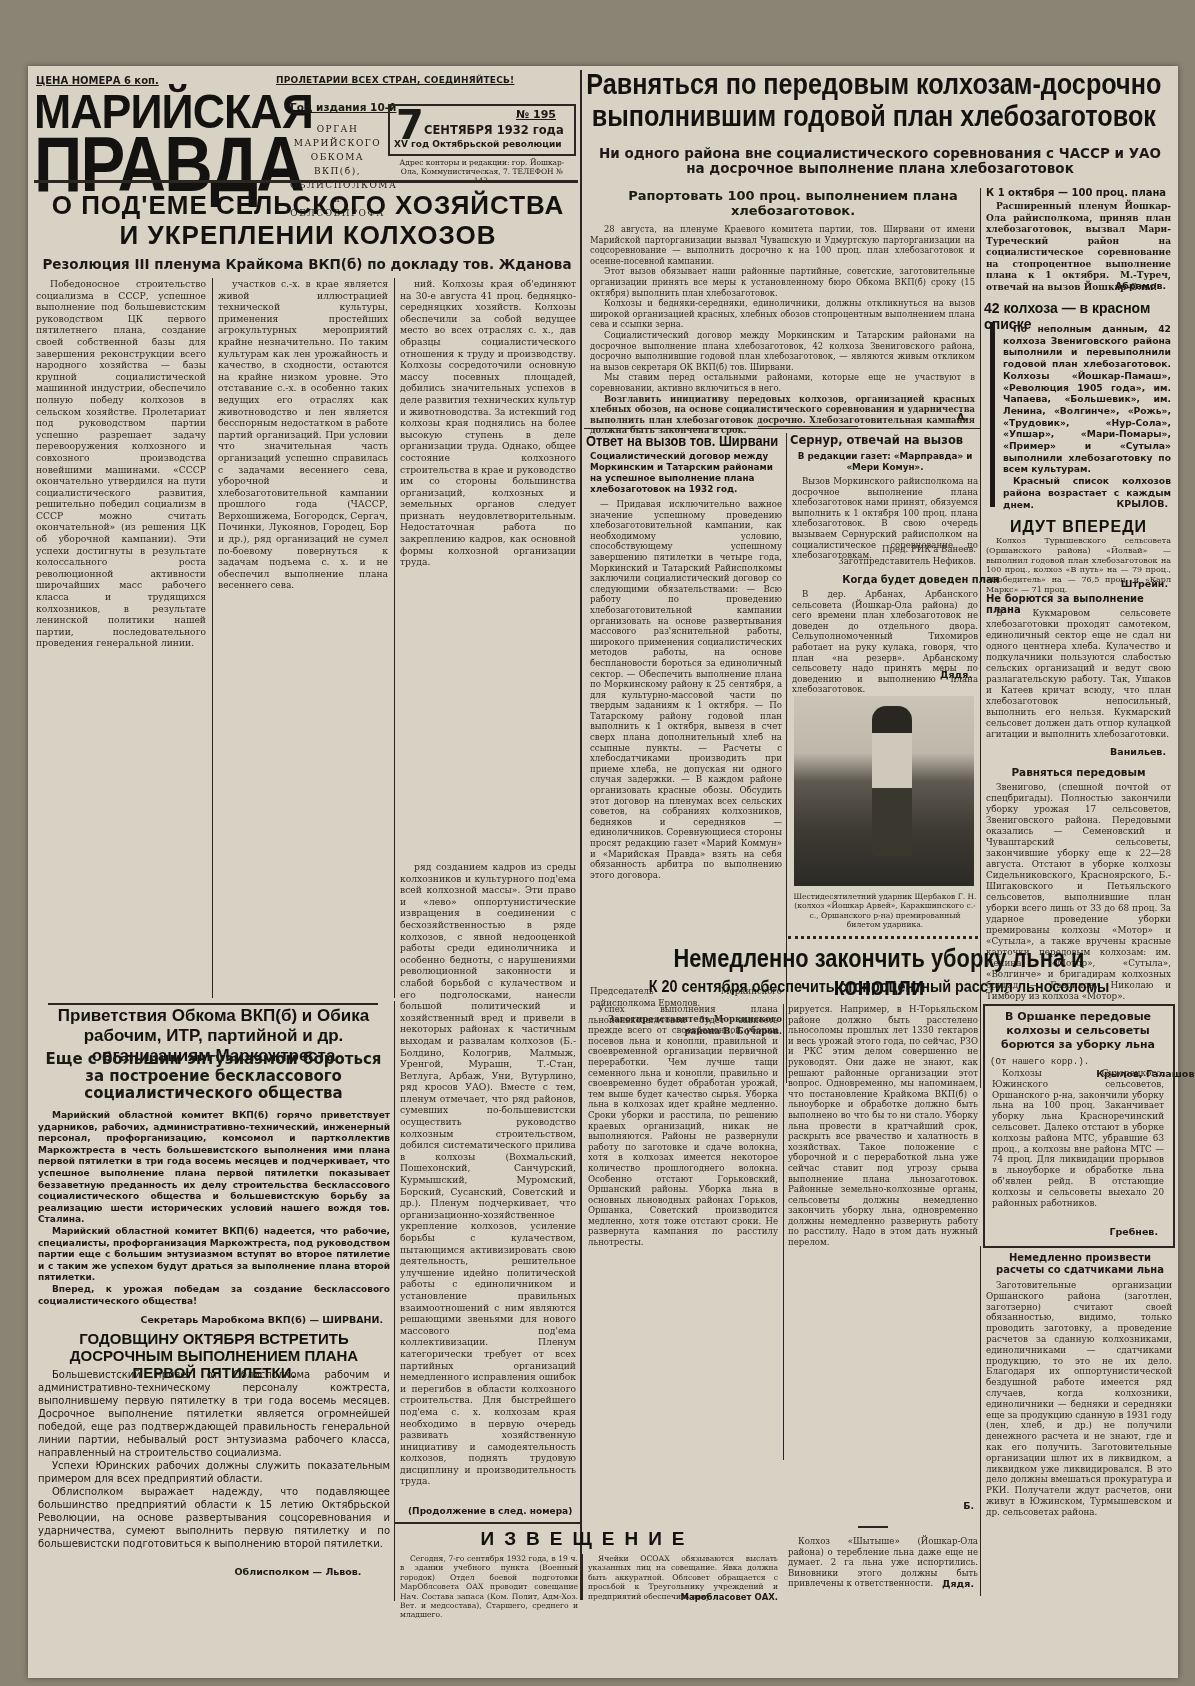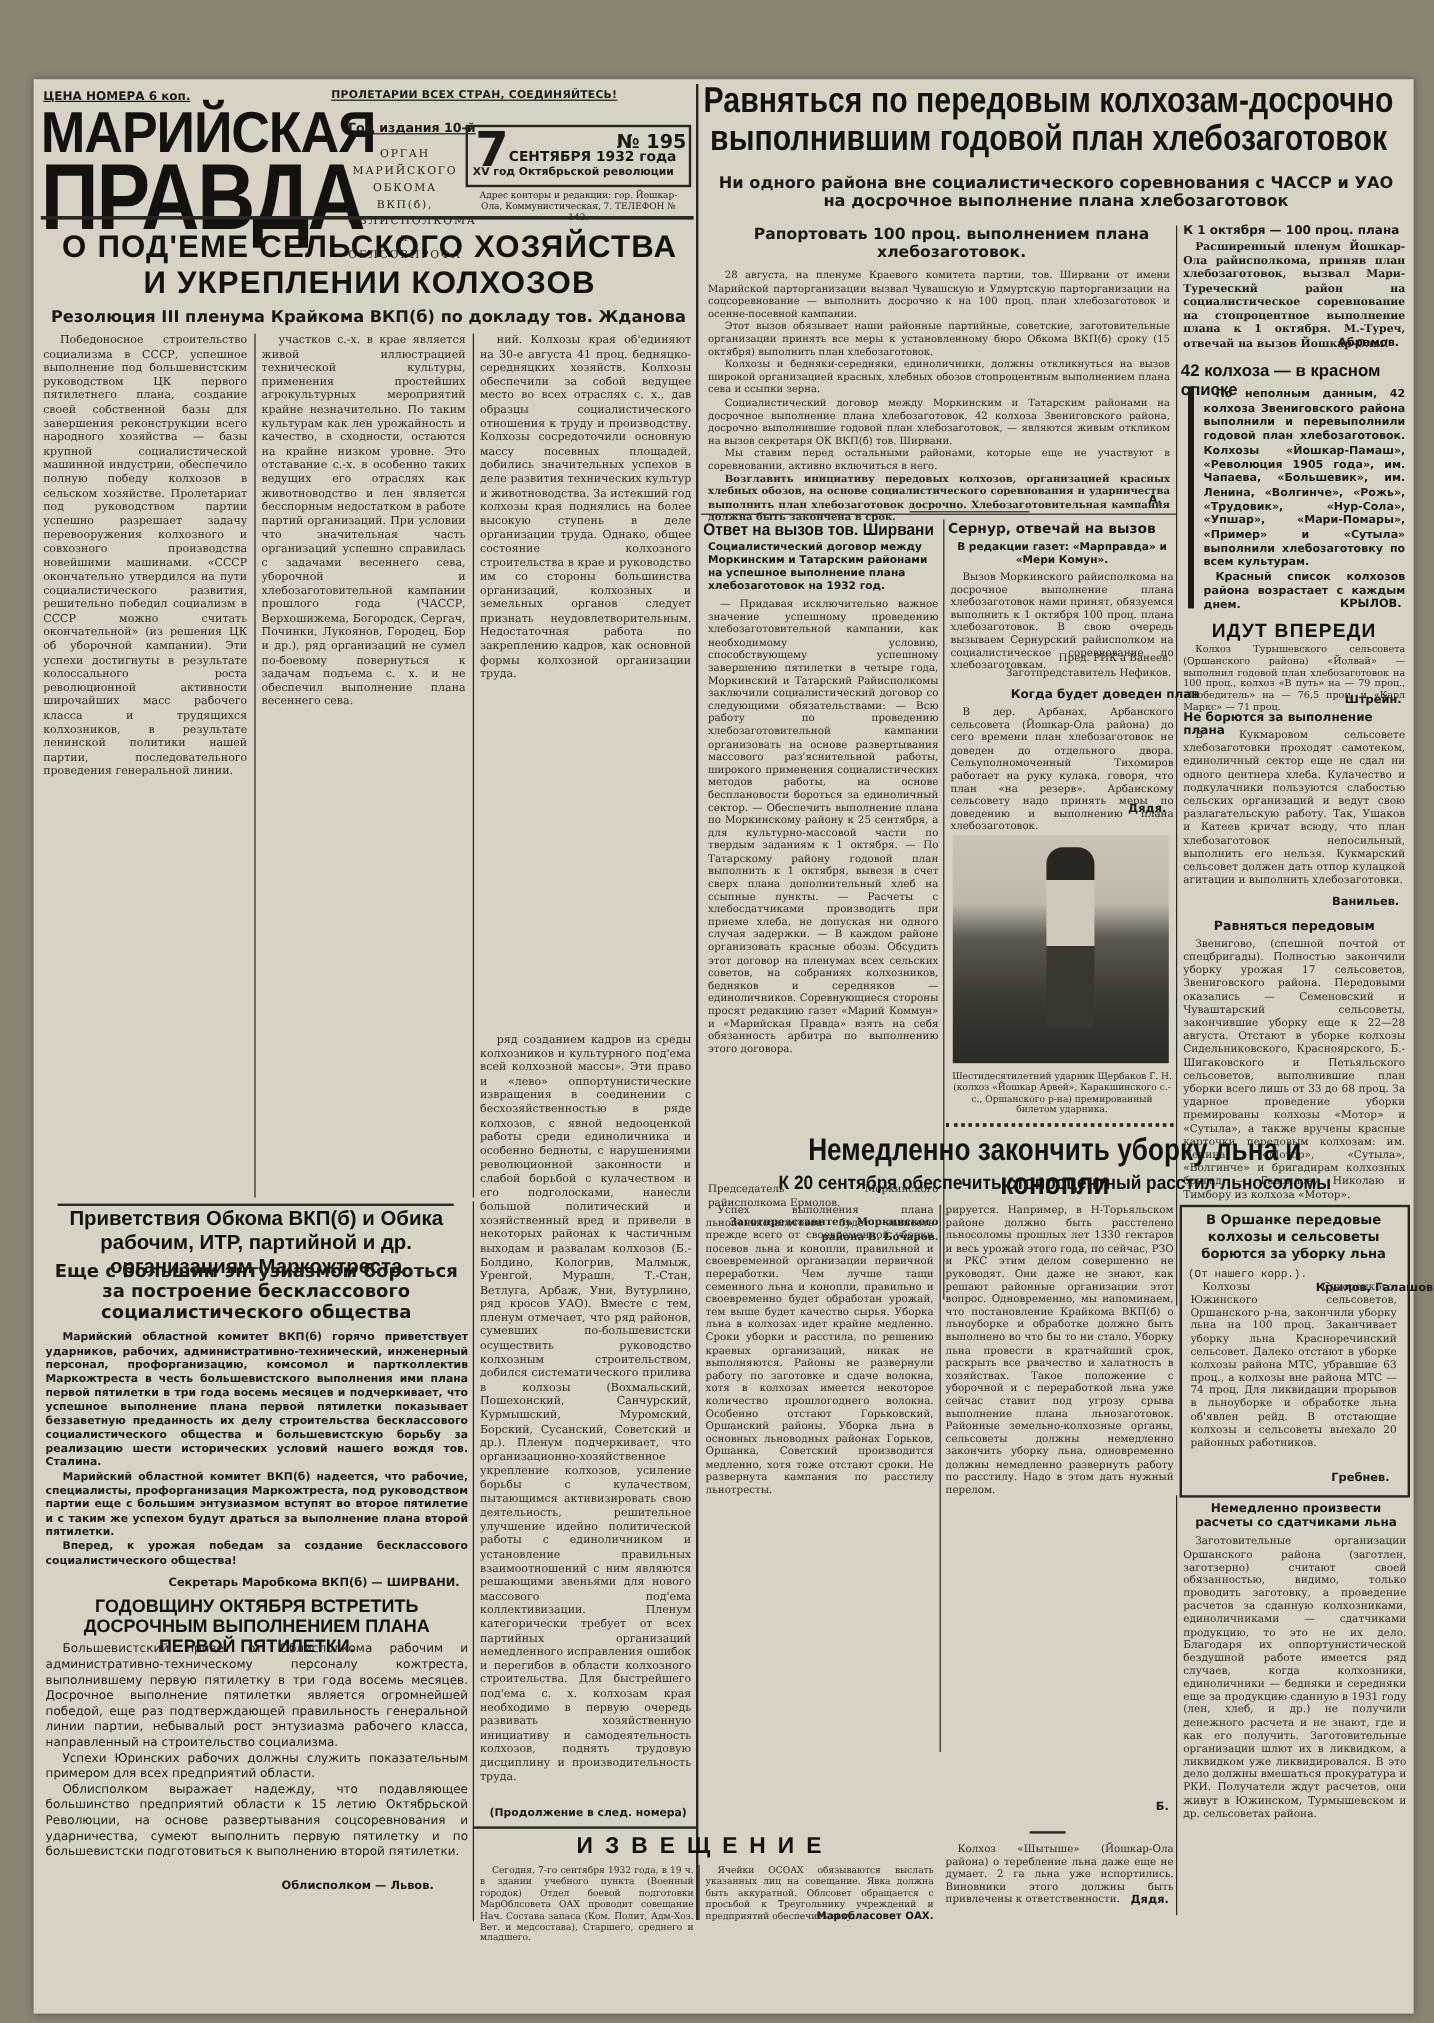--- a/index.html
+++ b/index.html
@@ -33,21 +33,21 @@
   <div class="abs masthead-logo" style="left:6px;top:26px;width:246px;">
     <div style="font-size:52px;letter-spacing:-1px;transform:scaleX(.93);transform-origin:left;text-transform:uppercase;font-size:48px;">Марийская</div>
     <div style="font-size:78px;letter-spacing:-2px;transform:scaleX(.86);transform-origin:left;margin-top:-2px;">ПРАВДА</div>
   </div>
 
   <div class="abs sans" style="left:262px;top:35px;font-size:10.5px;font-weight:bold;text-decoration:underline;">Год издания 10-й</div>
   <div class="abs" style="left:262px;top:56px;width:95px;font-size:9px;line-height:14px;text-align:center;letter-spacing:1.5px;">ОРГАН МАРИЙСКОГО ОБКОМА ВКП(б), ОБЛИСПОЛКОМА и ОБЛСОВПРОФА</div>
 
   <div class="box" style="left:360px;top:38px;width:184px;height:48px;">
     <div class="abs sans" style="left:6px;top:-4px;font-size:40px;font-weight:bold;">7</div>
-    <div class="abs sans" style="right:2px;top:2px;font-size:16px;font-weight:bold;">№ 195</div>
+    <div class="abs sans" style="right:18px;top:2px;font-size:11px;font-weight:bold;text-decoration:underline;">№ 195</div>
     <div class="abs sans" style="left:34px;top:17px;font-size:11.5px;font-weight:bold;white-space:nowrap;">СЕНТЯБРЯ 1932 года</div>
     <div class="abs sans" style="left:4px;top:33px;font-size:9px;font-weight:bold;white-space:nowrap;">XV год Октябрьской революции</div>
   </div>
   <div class="abs" style="left:366px;top:92px;width:176px;font-size:7.5px;line-height:9px;text-align:center;">Адрес конторы и редакции: гор. Йошкар-Ола, Коммунистическая, 7. ТЕЛЕФОН № 142.</div>
 
   <div class="rule" style="left:6px;top:114px;width:544px;height:3px;"></div>
   <div class="vrule" style="left:552px;top:4px;height:1530px;width:2px;"></div>
 
   <div class="abs h-cond" style="left:556px;top:2px;width:580px;font-size:30px;line-height:32px;transform:scaleX(.84);transform-origin:left;width:690px;">Равняться по передовым колхозам-досрочно выполнившим годовой план хлебозаготовок</div>
   <div class="abs h-big" style="left:20px;top:124px;width:520px;font-size:26px;line-height:30px;">О ПОД'ЕМЕ СЕЛЬСКОГО ХОЗЯЙСТВА И УКРЕПЛЕНИИ КОЛХОЗОВ</div>

